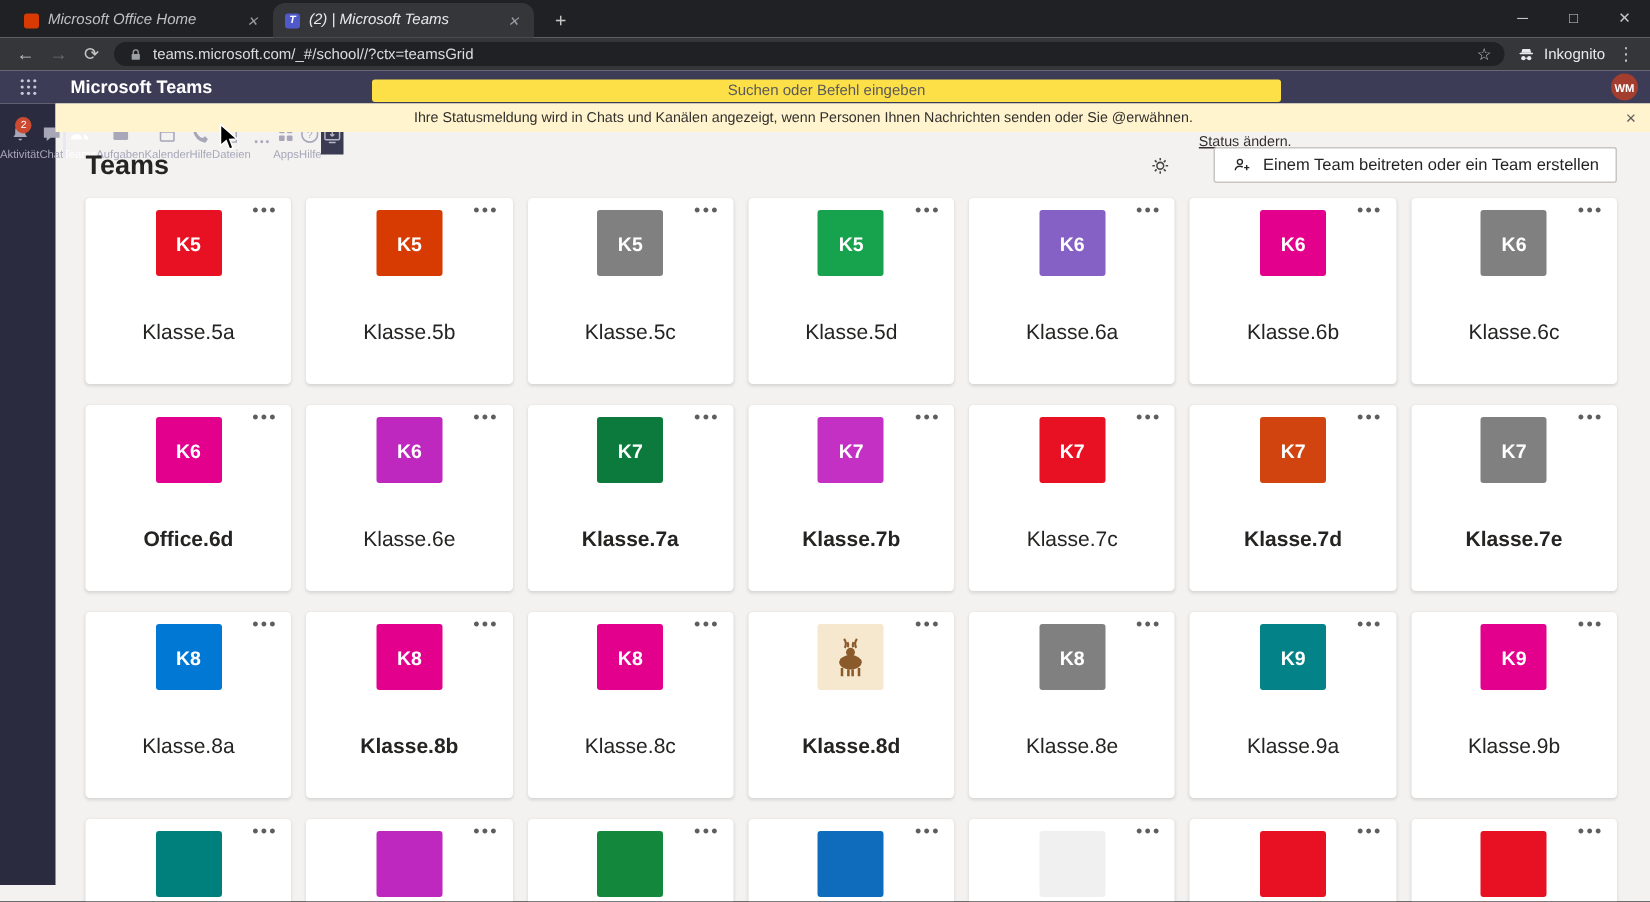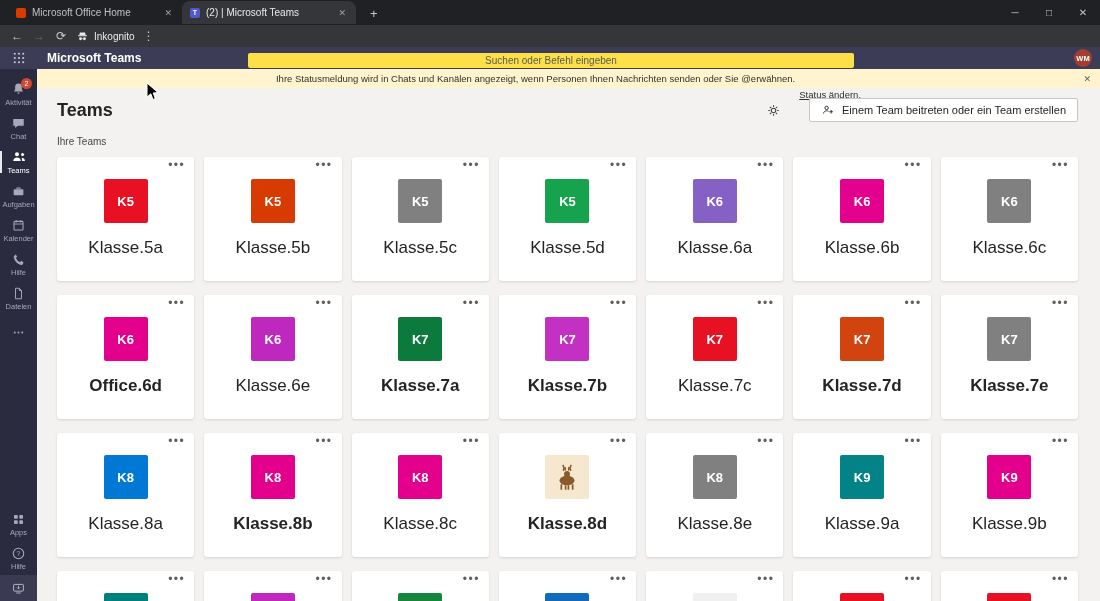--- a/index.html
+++ b/index.html
@@ -2,21 +2,21 @@
 <html><head>
 <meta charset="utf-8">
 <style>
   html,body{margin:0;padding:0;background:#000;}
   #screen{position:relative;width:1100px;height:601px;overflow:hidden;
     font-family:"Liberation Sans",sans-serif;background:#f3f2f1;}
 
   
   .tabstrip{position:absolute;top:0;left:0;right:0;height:25px;background:#202124;
     display:flex;align-items:flex-end;}
-  .tabs{display:flex;align-items:center;height:25px;padding-left:8px;}
+  .tabs{display:flex;align-items:flex-end;height:25px;padding-left:8px;font-style:italic;}
   .tab{display:flex;align-items:center;gap:6px;height:23px;padding:0 8px;width:158px;
     font-size:10px;color:#bdc1c6;border-radius:8px 8px 0 0;}
   .tab.active{background:#35363a;color:#e8eaed;}
   .tab .title{flex:1;white-space:nowrap;overflow:hidden;text-overflow:ellipsis;}
   .favicon{width:10px;height:10px;border-radius:2px;flex:0 0 auto;}
   .favicon.office{background:#d83b01;}
   .favicon.teams{background:#5059c9;color:#fff;font-size:7px;line-height:10px;text-align:center;font-weight:bold;}
   .tab .close{color:#9aa0a6;font-size:9px;padding:1px 2px;}
   .newtab{color:#c4c7c5;font-size:13px;margin-left:10px;padding:0 4px;line-height:23px;}
   .winctl{position:absolute;right:0;top:0;height:25px;display:flex;align-items:center;}
@@ -42,22 +42,22 @@
   .compose{margin-left:160px;display:flex;}
   .searchwrap{position:absolute;left:248px;top:3px;width:606px;}
   .search{width:100%;height:15px;border:none;background:#fde047;border-radius:2px;
     font-size:10px;text-align:center;color:#484644;font-family:"Liberation Sans",sans-serif;box-sizing:border-box;}
   .search::placeholder{color:#5a5a5a;}
   .avatar{position:absolute;right:8px;top:2px;width:18px;height:18px;border-radius:50%;
     background:#a33e2f;color:#fff;font-size:7.5px;font-weight:bold;display:flex;
     align-items:center;justify-content:center;}
 
   
-  .rail{position:absolute;top:69px;left:0;bottom:0;width:37px;background:#2b2b40;
-    display:flex;flex-direction:column;align-items:stretch;padding-top:8px;box-sizing:border-box;}
+  .rail{position:absolute;top:69px;left:0;bottom:11px;width:37px;background:#2b2b40;
+    display:flex;flex-direction:row;align-items:stretch;padding-top:8px;box-sizing:border-box;}
   .side-item{position:relative;height:34px;display:flex;flex-direction:column;
     align-items:center;justify-content:center;color:#a7a7b8;gap:1px;cursor:pointer;}
   .side-item .slabel{font-size:7.5px;}
   .side-item.active{color:#fff;}
   .side-item.active::before{content:"";position:absolute;left:0;top:6px;bottom:6px;width:2px;background:#e8e8f2;}
   .sicon{display:flex;}
   .badge{position:absolute;top:1px;right:5px;min-width:11px;height:11px;border-radius:6px;
     background:#cc4a31;color:#fff;font-size:7px;line-height:11px;text-align:center;padding:0 1px;box-sizing:border-box;}
   .railspacer{flex:1;}
   .dlbox{height:26px;background:#3a3a52;display:flex;align-items:center;justify-content:center;color:#b8b8c8;}
@@ -75,23 +75,23 @@
   .page-title{font-size:18px;font-weight:bold;color:#252423;}
   .hdr-right{display:flex;align-items:center;gap:28px;}
   .gear{color:#484644;display:flex;}
   .joinbtn{display:flex;align-items:center;gap:7px;height:24px;padding:0 11px;background:#fff;
     border:1px solid #c8c6c4;border-radius:2px;font-size:11px;color:#242424;cursor:pointer;}
   .section-label{font-size:10px;color:#484644;margin:4px 0 10px;}
   .grid{display:grid;grid-template-columns:repeat(7,1fr);gap:14px 10px;grid-auto-rows:124px;}
   .card{position:relative;background:#fff;border-radius:3px;box-shadow:0 1px 2.5px rgba(0,0,0,.13);
     display:flex;flex-direction:column;align-items:center;cursor:pointer;}
   .dots{position:absolute;top:1px;right:9px;color:#605e5c;font-size:12px;letter-spacing:1.5px;}
-  .tile{margin-top:22px;width:44px;height:44px;border-radius:2px;display:flex;align-items:center;
+  .tile{margin-top:8px;width:44px;height:44px;border-radius:2px;display:flex;align-items:center;
     justify-content:center;color:#fff;font-weight:bold;font-size:13px;}
-  .tname{margin-top:15px;font-size:17px;color:#252423;}
+  .tname{margin-top:29px;font-size:14px;color:#252423;}
   .tname.bold{font-weight:bold;}
 
   .cursor{position:absolute;left:146px;top:82px;z-index:50;pointer-events:none;}
 </style>
 </head>
 <body>
 
 <div id="screen">
 
   <div class="tabstrip">
@@ -112,20 +112,30 @@
       <span>─</span>
       <span>□</span>
       <span>✕</span>
     </div>
   </div>
 
   <div class="navbar">
     <span class="navicon">←</span>
     <span class="navicon disabled">→</span>
     <span class="navicon">⟳</span>
+    <div class="urlbar">
+      <span style="display:flex;">
+        <svg viewBox="0 0 20 20" width="11" height="11">
+            <rect x="5" y="9" width="10" height="7" rx="1" fill="#9aa0a6"></rect>
+            <path d="M7 9V7a3 3 0 0 1 6 0v2" fill="none" stroke="#9aa0a6" stroke-width="1.6"></path>
+          </svg>
+      </span>
+      <span class="url">teams.microsoft.com/_#/school//?ctx=teamsGrid</span>
+      <span class="star">☆</span>
+    </div>
     <div class="incog">
       <span style="display:flex;">
         <svg viewBox="0 0 20 20" width="13" height="13" fill="#e8eaed">
             <path d="M6 4h8l1 4H5z"></path>
             <rect x="3" y="8" width="14" height="1.6" rx=".8"></rect>
             <circle cx="7" cy="13.5" r="2.2"></circle>
             <circle cx="13" cy="13.5" r="2.2"></circle>
             <rect x="9" y="13" width="2" height="1"></rect>
           </svg>
       </span>
@@ -288,21 +298,20 @@
             <svg viewBox="0 0 20 20" width="14" height="14">
                 <circle cx="8" cy="7" r="2.4" fill="none" stroke="#242424" stroke-width="1.3"></circle>
                 <path d="M3.5 15c.4-2.5 2.3-3.8 4.5-3.8 1 0 1.9.2 2.7.8" fill="none" stroke="#242424" stroke-width="1.3"></path>
                 <path d="M14.5 10v5M12 12.5h5" stroke="#242424" stroke-width="1.3"></path>
               </svg>
           </span>
           <span>Einem Team beitreten oder ein Team erstellen</span>
         </button>
       </div>
     </div>
-    <div class="section-label">Ihre Teams</div>
     <div class="grid">
         <div class="card">
           <span class="dots">•••</span>
           <div class="tile" style="background: rgb(232, 17, 35);">K5</div>
           <div class="tname">Klasse.5a</div>
         </div>
         <div class="card">
           <span class="dots">•••</span>
           <div class="tile" style="background: rgb(216, 59, 1);">K5</div>
           <div class="tname">Klasse.5b</div>

